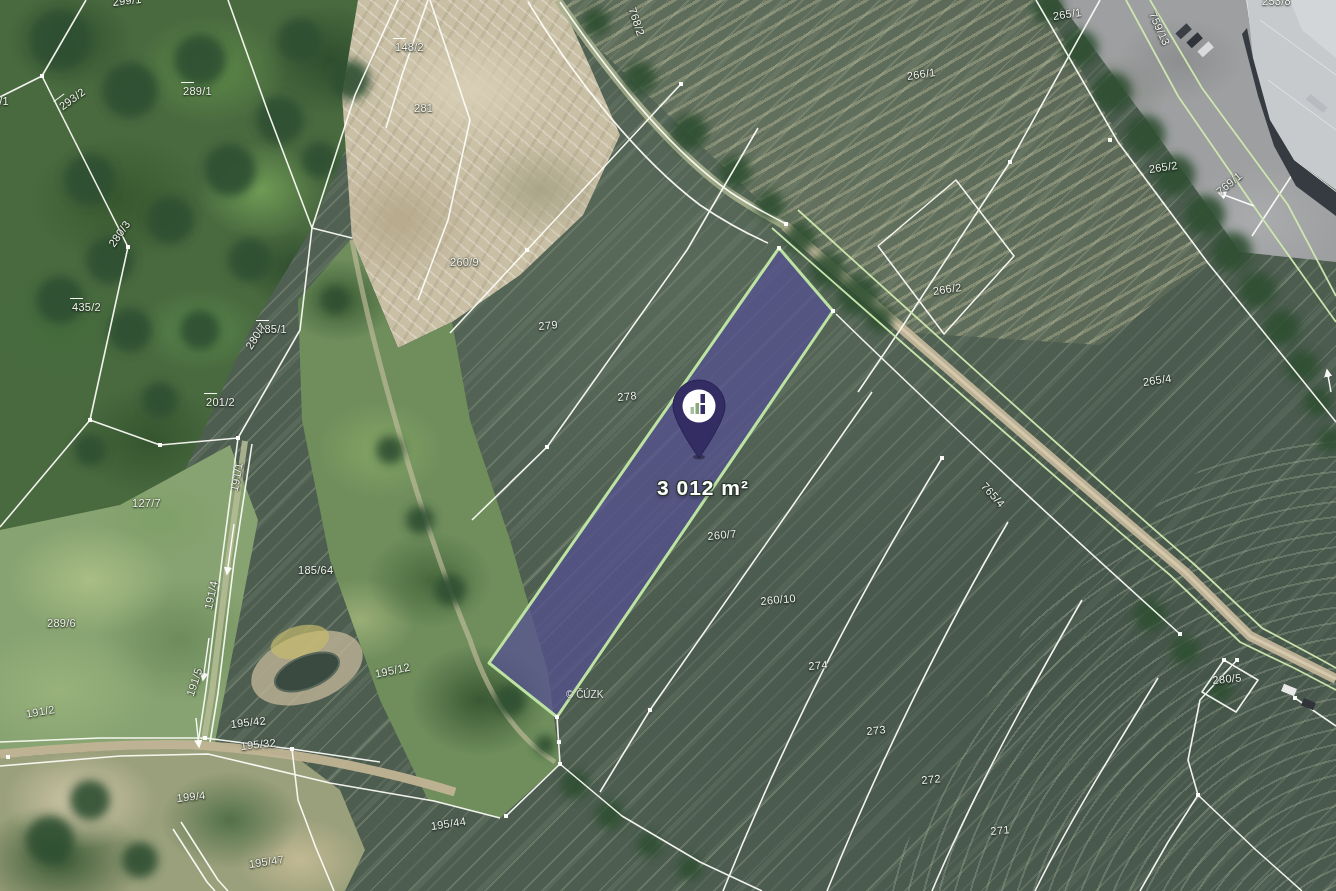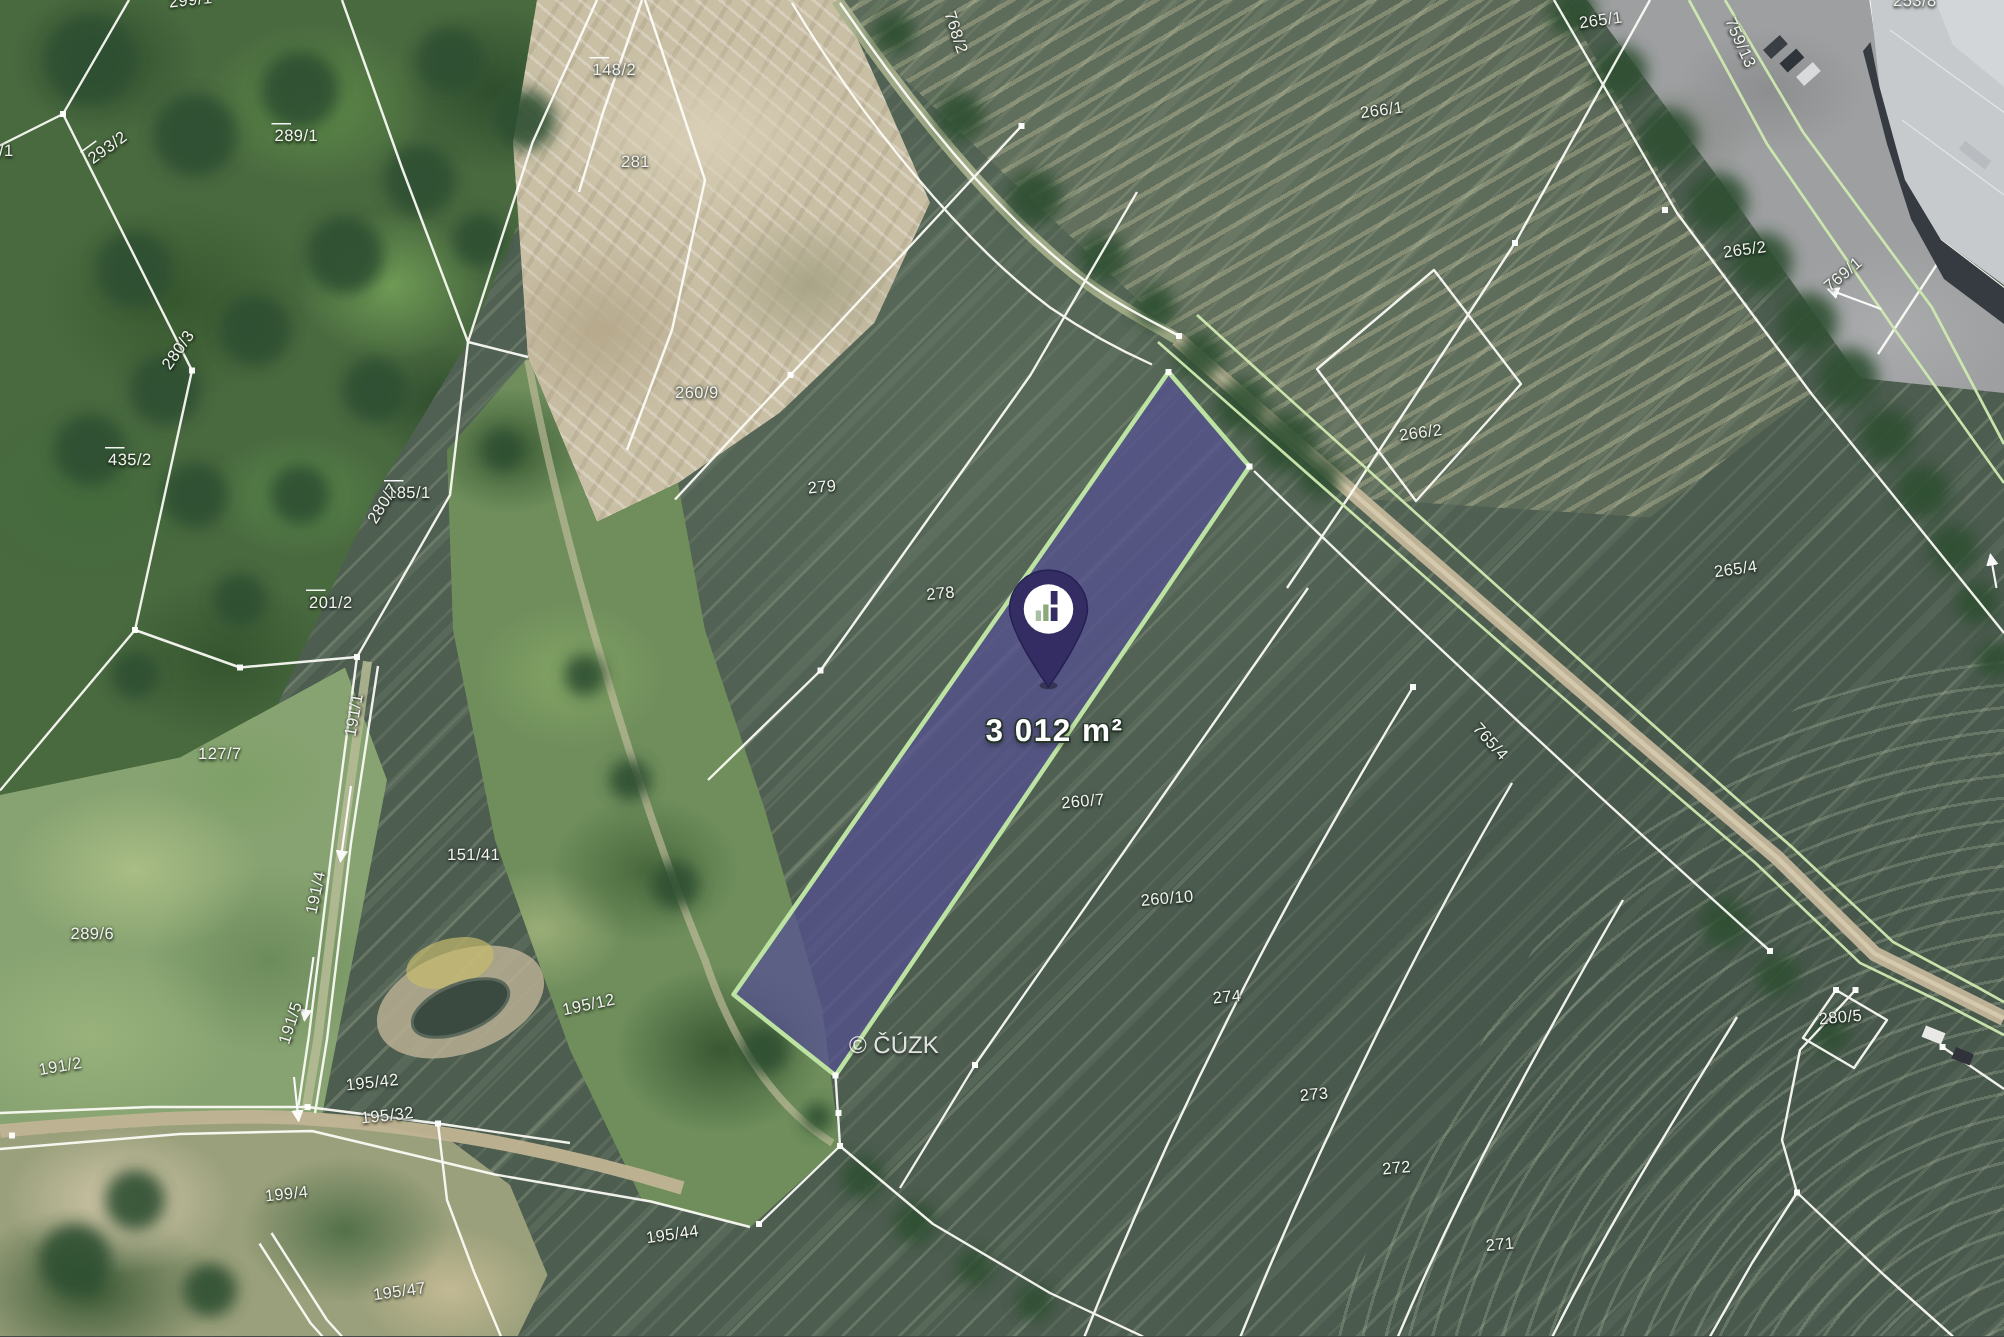--- a/index.html
+++ b/index.html
@@ -88,21 +88,21 @@
       radial-gradient(120px 80px at 1260px 220px,#a9abac 0%, rgba(0,0,0,0) 70%),
       radial-gradient(70px 50px at 1120px 90px,#8a8c88 0%, rgba(0,0,0,0) 70%);
   }
   svg.overlay{position:absolute;inset:0;z-index:5;}
   .labels{position:absolute;inset:0;z-index:6;pointer-events:none;}
   .plabel{position:absolute;transform-origin:0 0;color:#f2f3ee;font-size:11px;letter-spacing:.3px;
     white-space:nowrap;text-shadow:0 1px 2px rgba(8,18,10,.85),0 0 2px rgba(8,18,10,.7);}
   .plabel b{font-weight:normal;}
   .plabel .dash{display:block;width:13px;height:0;border-top:1.6px solid rgba(255,255,255,.95);margin:0 0 2px -2px;}
   .watermark{position:absolute;left:566px;top:689px;z-index:6;color:rgba(255,255,255,.85);
-    font-size:16px;text-shadow:0 1px 2px rgba(0,0,0,.6);}
+    font-size:10px;text-shadow:0 1px 2px rgba(0,0,0,.6);}
   .pin{position:absolute;left:666px;top:376px;z-index:8;}
   .arealabel{position:absolute;left:703px;top:488px;transform:translate(-50%,-50%);z-index:9;
     color:#fff;font-size:21px;font-weight:bold;letter-spacing:1px;white-space:nowrap;
     text-shadow:-1px -1px 0 #26352a,1px -1px 0 #26352a,-1px 1px 0 #26352a,1px 1px 0 #26352a,0 2px 4px rgba(0,0,0,.55);}
 </style>
 </head>
 <body>
 
 <div class="map">
   <div class="layer base"></div>
@@ -299,21 +299,21 @@
       <span class="plabel" style="left: 1214px; top: 188px; transform: rotate(-40deg);"><b>769/1</b></span>
       <span class="plabel" style="left: 1142px; top: 376px; transform: rotate(-8deg);"><b>265/4</b></span>
       <span class="plabel" style="left: 988px; top: 480px; transform: rotate(48deg);"><b>765/4</b></span>
       <span class="plabel" style="left: 106px; top: 242px; transform: rotate(-55deg);"><b>280/3</b></span>
       <span class="plabel" style="left: 72px; top: 298px; transform: rotate(0deg);"><i class="dash"></i><b>435/2</b></span>
       <span class="plabel" style="left: 258px; top: 320px; transform: rotate(0deg);"><i class="dash"></i><b>185/1</b></span>
       <span class="plabel" style="left: 243px; top: 345px; transform: rotate(-58deg);"><b>280/7</b></span>
       <span class="plabel" style="left: 206px; top: 393px; transform: rotate(0deg);"><i class="dash"></i><b>201/2</b></span>
       <span class="plabel" style="left: 132px; top: 497px; transform: rotate(0deg);"><b>127/7</b></span>
       <span class="plabel" style="left: 228px; top: 490px; transform: rotate(-80deg);"><b>191/1</b></span>
-      <span class="plabel" style="left: 298px; top: 564px; transform: rotate(0deg);"><b>151/41</b></span>
+      <span class="plabel" style="left: 298px; top: 564px; transform: rotate(0deg);"><b>185/64</b></span>
       <span class="plabel" style="left: 202px; top: 608px; transform: rotate(-78deg);"><b>191/4</b></span>
       <span class="plabel" style="left: 47px; top: 617px; transform: rotate(0deg);"><b>289/6</b></span>
       <span class="plabel" style="left: 25px; top: 708px; transform: rotate(-10deg);"><b>191/2</b></span>
       <span class="plabel" style="left: 184px; top: 694px; transform: rotate(-72deg);"><b>191/5</b></span>
       <span class="plabel" style="left: 230px; top: 718px; transform: rotate(-6deg);"><b>195/42</b></span>
       <span class="plabel" style="left: 240px; top: 740px; transform: rotate(-6deg);"><b>195/32</b></span>
       <span class="plabel" style="left: 176px; top: 792px; transform: rotate(-6deg);"><b>199/4</b></span>
       <span class="plabel" style="left: 248px; top: 858px; transform: rotate(-8deg);"><b>195/47</b></span>
       <span class="plabel" style="left: 374px; top: 668px; transform: rotate(-12deg);"><b>195/12</b></span>
       <span class="plabel" style="left: 430px; top: 820px; transform: rotate(-8deg);"><b>195/44</b></span>

